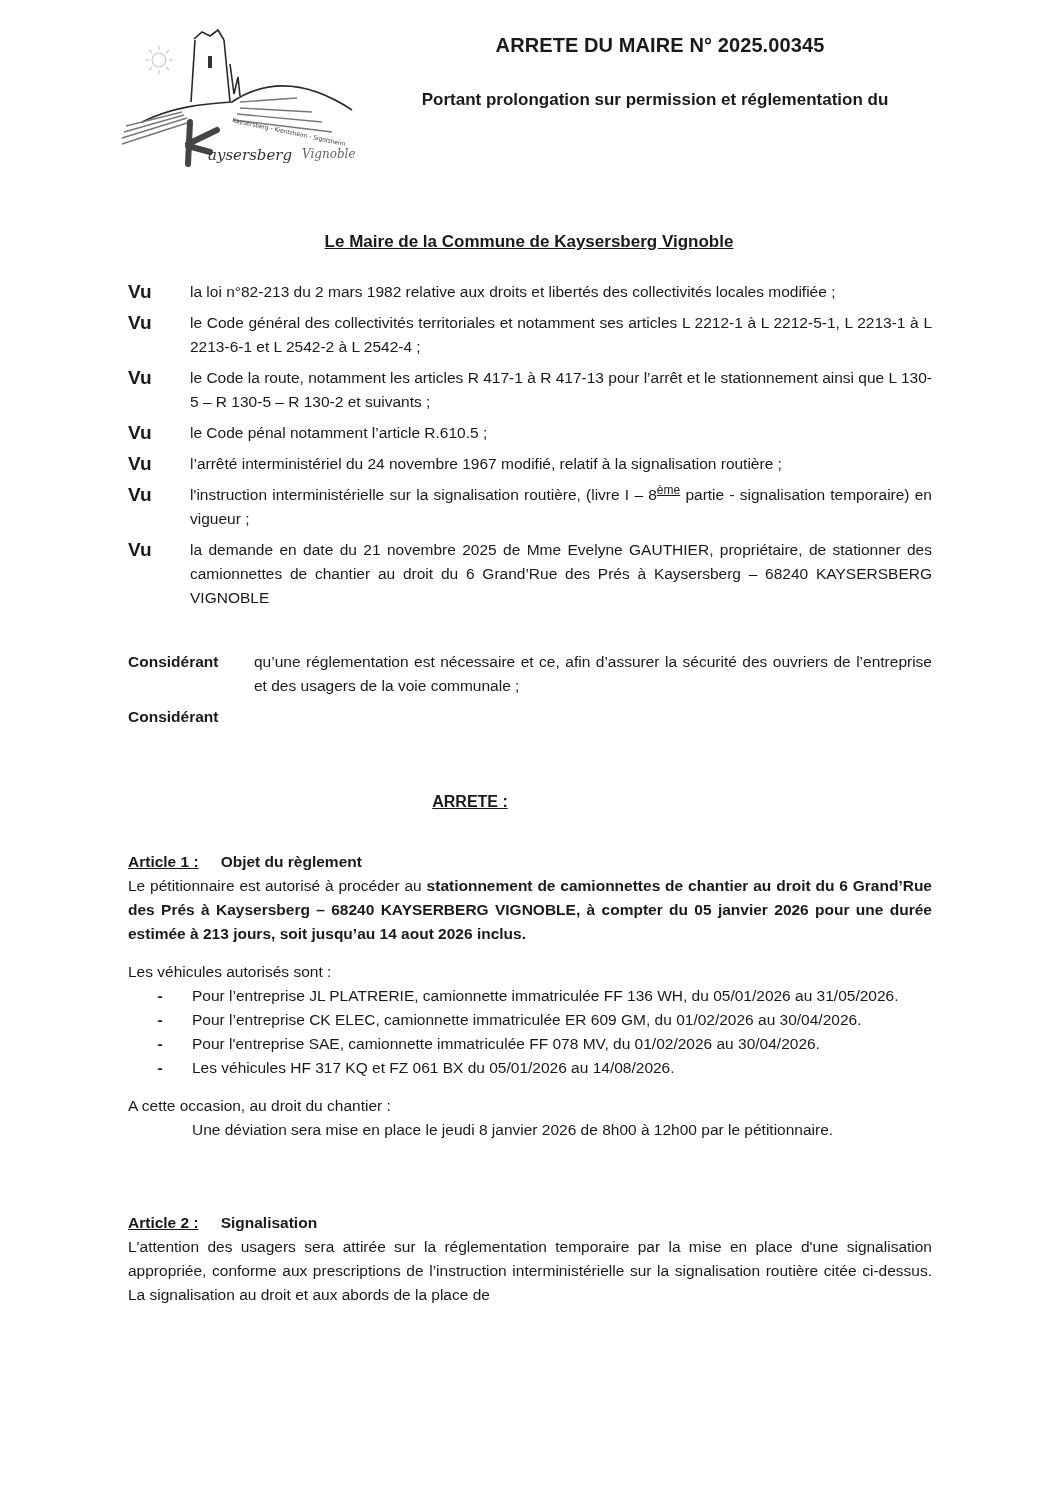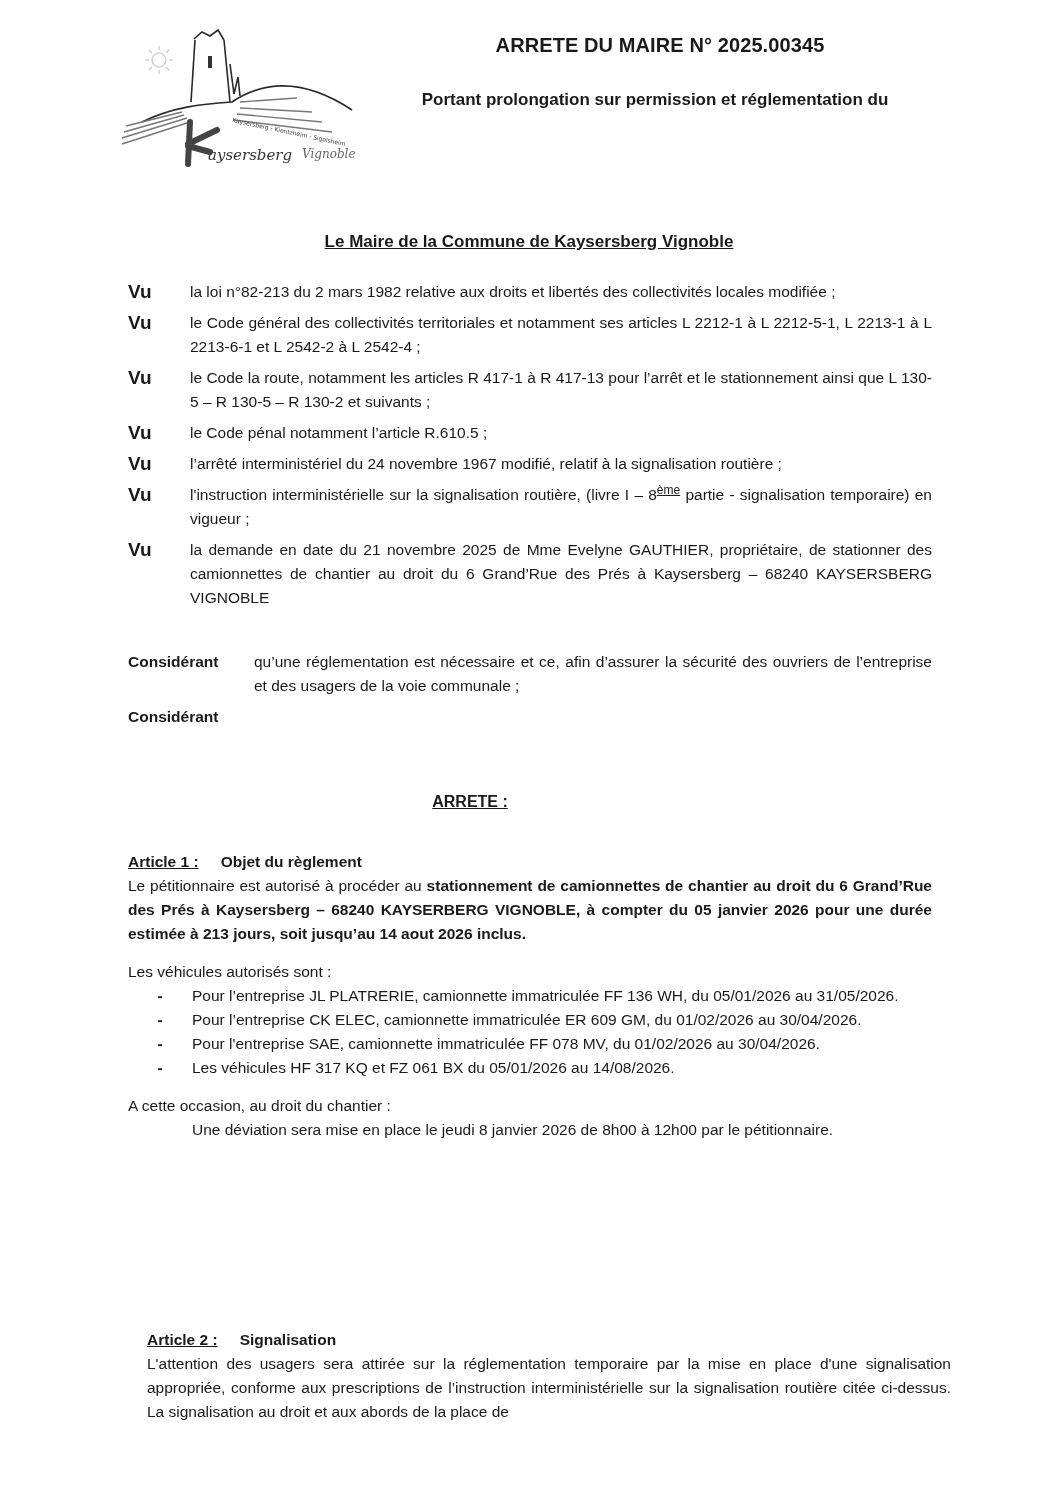--- a/index.html
+++ b/index.html
@@ -165,20 +165,20 @@
       <li class="veh-item">
         <span class="veh-dash">-</span>
         <span class="veh-text">Les véhicules HF 317 KQ et FZ 061 BX du 05/01/2026 au 14/08/2026.</span>
       </li>
     </ul>
 
     <div class="occasion">A cette occasion, au droit du chantier :</div>
     <div class="deviation">Une déviation sera mise en place le jeudi 8 janvier 2026 de 8h00 à 12h00 par le pétitionnaire.</div>
   </div>
 
-  <div class="article" style="top:1328px;margin-left:19px;">
+  <div class="article" style="top:1211px;">
     <div class="article-head">
       <span class="article-num">Article 2 :</span><span>Signalisation</span>
     </div>
     <div class="justify">L'attention des usagers sera attirée sur la réglementation temporaire par la mise en place d'une signalisation appropriée, conforme aux prescriptions de l’instruction interministérielle sur la signalisation routière citée ci-dessus. La signalisation au droit et aux abords de la place de</div>
   </div>
 
 </div>
 
 </body></html>

